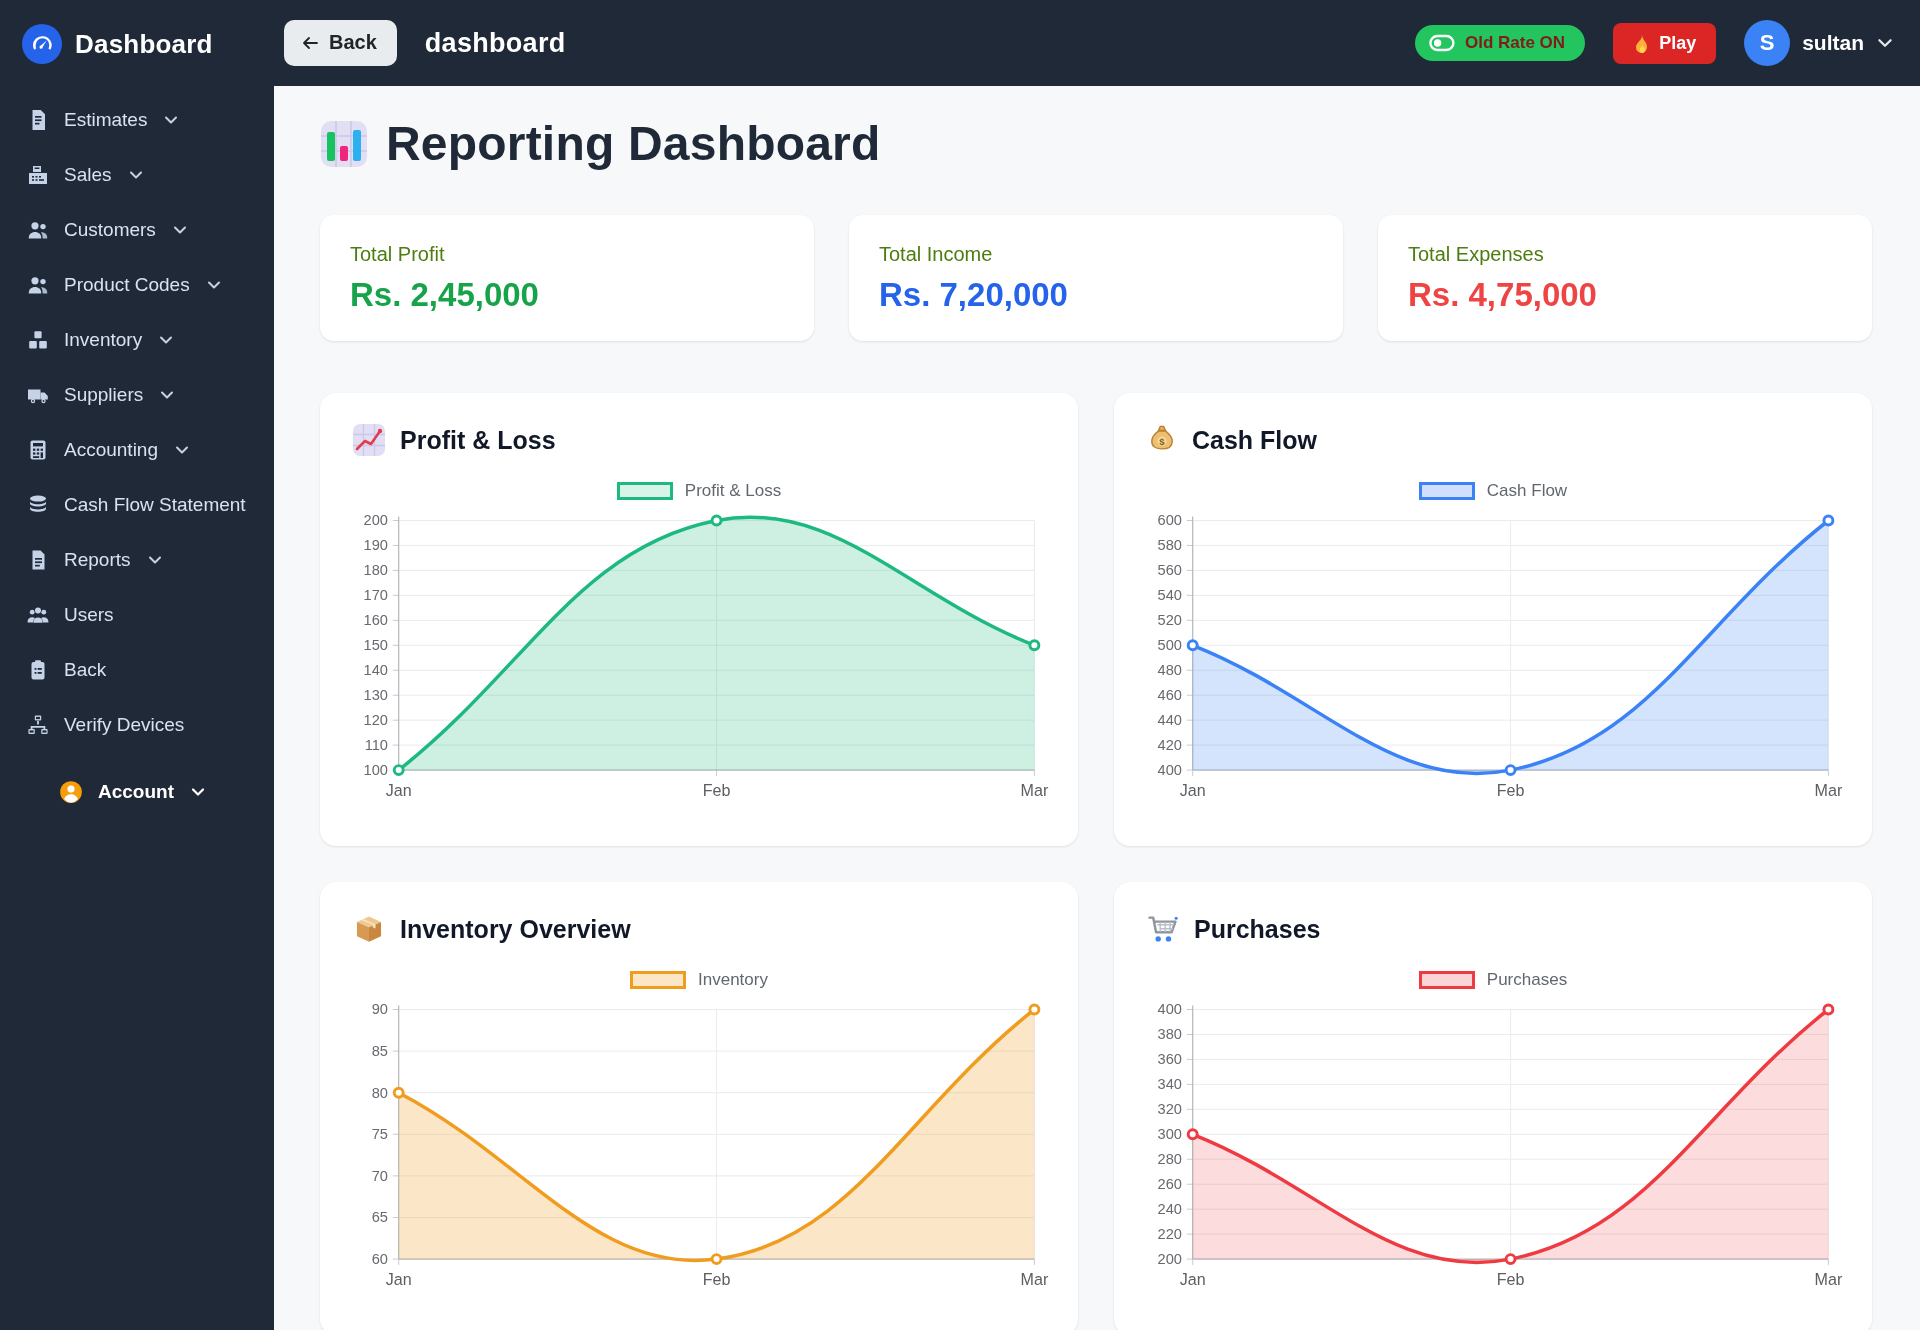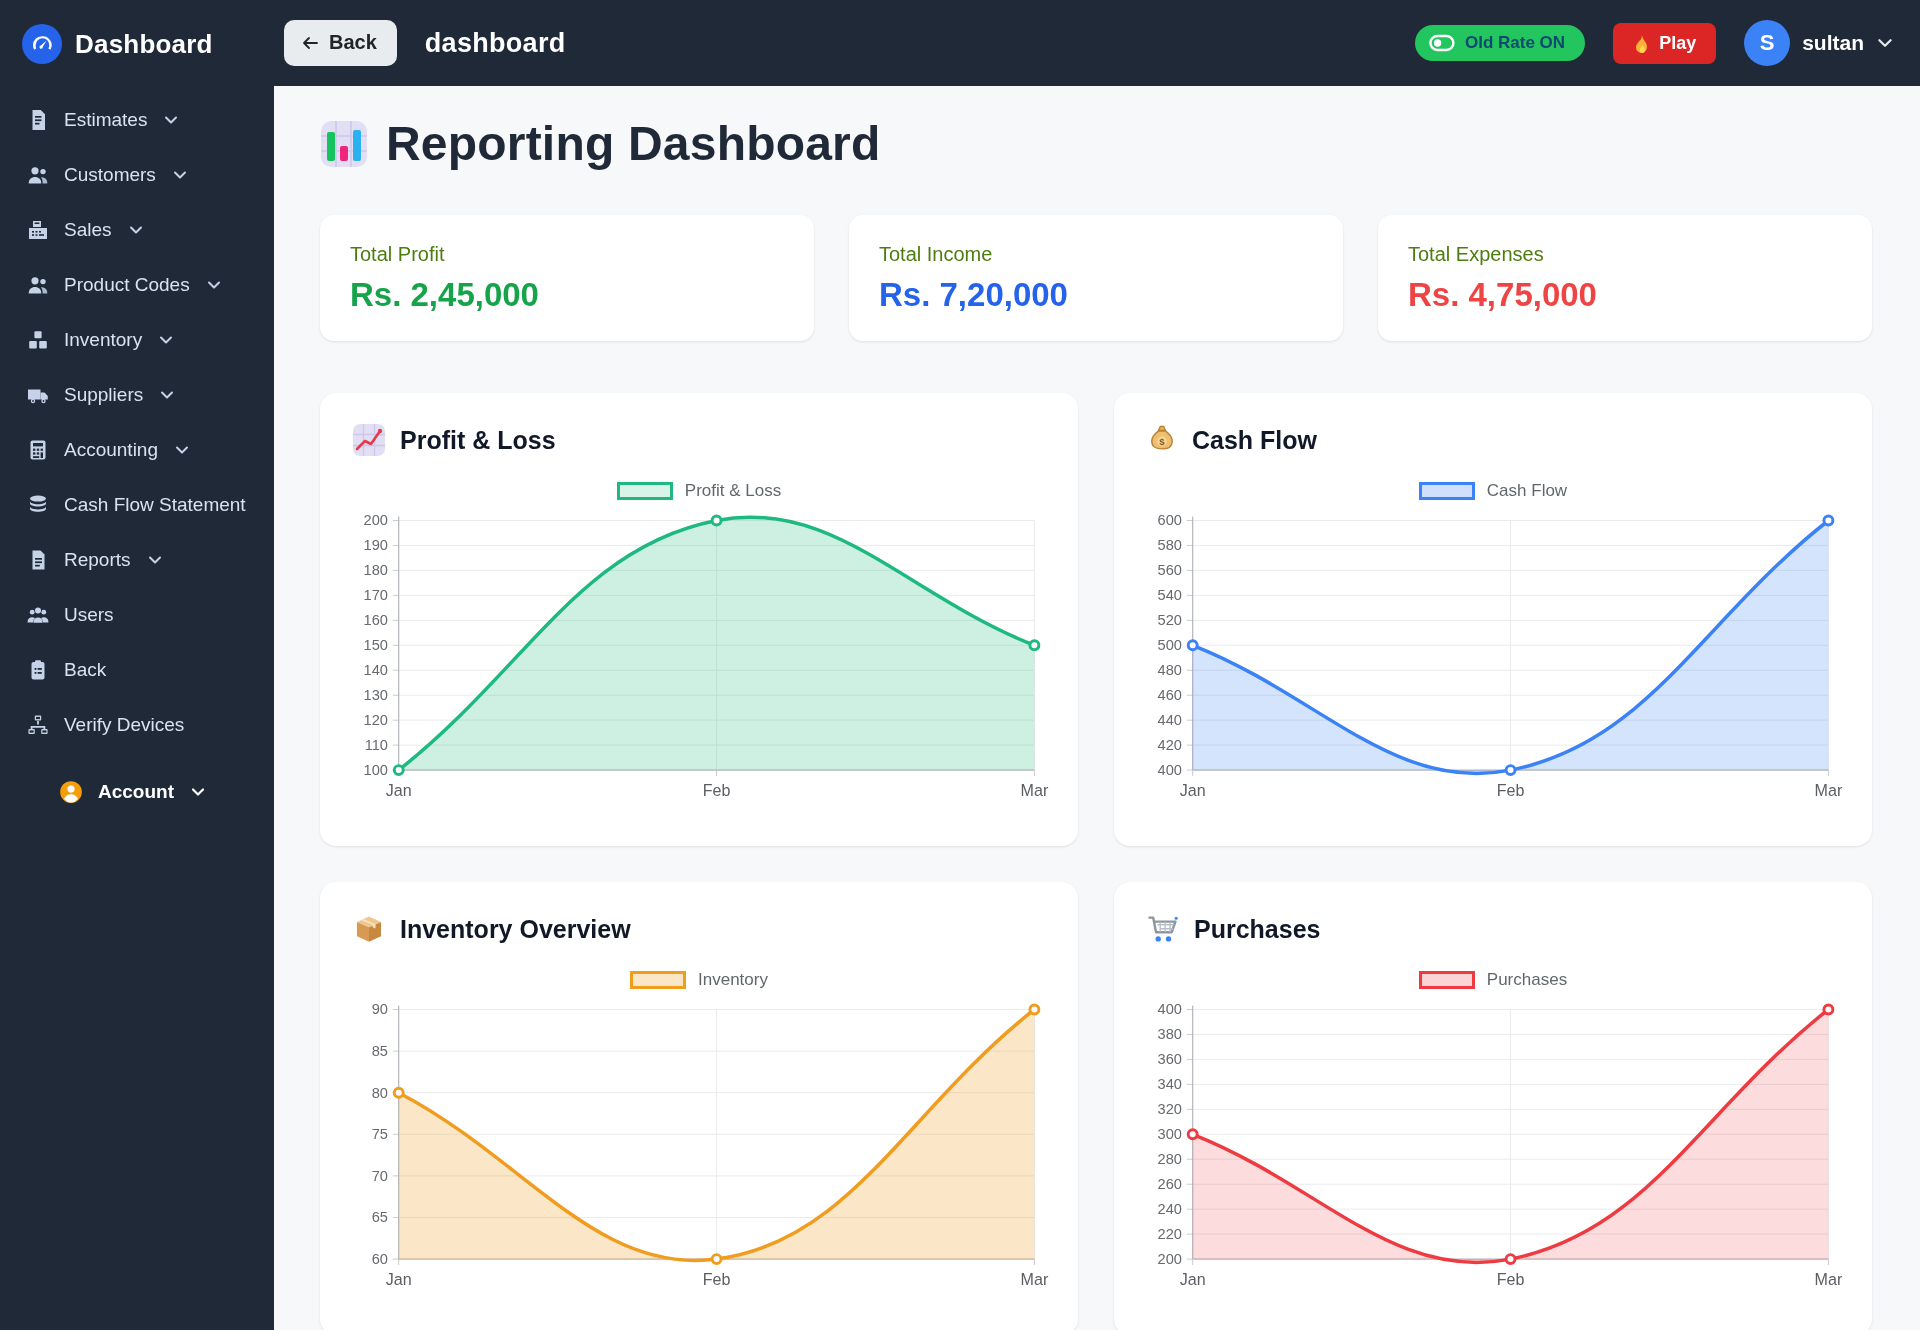--- a/index.html
+++ b/index.html
@@ -44,21 +44,21 @@
   .back-btn {
     display:flex; align-items:center; gap:9px;
     background:#e9ecef; color:#212529;
     font-size:20px; font-weight:600;
     padding:11px 20px 12px 16px; border:none; border-radius:10px; cursor:pointer;
   }
   .topbar-title { color:#ffffff; font-size:27px; font-weight:bold; letter-spacing:.3px; }
   .topbar-spacer { flex:1; }
   .pill-toggle {
     display:flex; align-items:center; gap:10px;
-    background:#22c55e; color:#0c4a6e; font-weight:bold; font-size:17px;
+    background:#22c55e; color:#7f1d1d; font-weight:bold; font-size:17px;
     border:none; border-radius:20px; padding:8px 20px 8px 14px; cursor:pointer;
   }
   .play-btn {
     display:flex; align-items:flex-end; gap:9px;
     background:#dc2626; color:#ffffff; font-weight:600; font-size:18px;
     border:none; border-radius:8px; padding:10px 20px; cursor:pointer;
   }
   .user-menu { display:flex; align-items:center; gap:12px; cursor:pointer; }
   .avatar {
     width:46px; height:46px; border-radius:50%; background:#3b82f6;
@@ -118,37 +118,20 @@
     <div class="nav-item">
       <span class="nav-icon">
         <svg viewBox="0 0 24 24" width="24" height="24" fill="currentColor">
             <path d="M6.5 2h8.2L19 6.3V22h-12.5z"></path>
             <rect x="9" y="8" width="6.5" height="1.7" fill="#1f2937"></rect>
             <rect x="9" y="11.4" width="6.5" height="1.7" fill="#1f2937"></rect>
             <rect x="9" y="14.8" width="4.5" height="1.7" fill="#1f2937"></rect>
           </svg>
       </span>
       <span>Estimates</span>
-      <span class="nav-chevron">
-          <svg viewBox="0 0 16 16" width="16" height="16">
-            <path d="M3 5.5l5 5 5-5" fill="none" stroke="currentColor" stroke-width="2" stroke-linecap="round" stroke-linejoin="round"></path>
-          </svg>
-        </span>
-    </div>
-
-    <div class="nav-item">
-      <span class="nav-icon">
-        <svg viewBox="0 0 24 24" width="24" height="24" fill="currentColor">
-            <circle cx="9" cy="7.8" r="3.6"></circle>
-            <path d="M2.8 19.5c0-3.4 2.8-5.6 6.2-5.6s6.2 2.2 6.2 5.6v1H2.8z"></path>
-            <circle cx="17" cy="8.6" r="2.7"></circle>
-            <path d="M16 14.2c2.9.2 5.2 2.1 5.2 4.9v1.4h-4.6v-1c0-2-.6-3.9-1.7-5.2z" opacity=".85"></path>
-          </svg>
-      </span>
-      <span>Customers</span>
       <span class="nav-chevron">
           <svg viewBox="0 0 16 16" width="16" height="16">
             <path d="M3 5.5l5 5 5-5" fill="none" stroke="currentColor" stroke-width="2" stroke-linecap="round" stroke-linejoin="round"></path>
           </svg>
         </span>
     </div>
 
     <div class="nav-item">
       <span class="nav-icon">
         <svg viewBox="0 0 24 24" width="24" height="24" fill="currentColor">
@@ -159,20 +142,37 @@
               <rect x="6" y="13" width="2" height="1.6"></rect>
               <rect x="9.5" y="13" width="2" height="1.6"></rect>
               <rect x="13" y="13" width="2" height="1.6"></rect>
               <rect x="6" y="16.2" width="2" height="1.6"></rect>
               <rect x="9.5" y="16.2" width="2" height="1.6"></rect>
               <rect x="13" y="16.2" width="5" height="1.6"></rect>
             </g>
           </svg>
       </span>
       <span>Sales</span>
+      <span class="nav-chevron">
+          <svg viewBox="0 0 16 16" width="16" height="16">
+            <path d="M3 5.5l5 5 5-5" fill="none" stroke="currentColor" stroke-width="2" stroke-linecap="round" stroke-linejoin="round"></path>
+          </svg>
+        </span>
+    </div>
+
+    <div class="nav-item">
+      <span class="nav-icon">
+        <svg viewBox="0 0 24 24" width="24" height="24" fill="currentColor">
+            <circle cx="9" cy="7.8" r="3.6"></circle>
+            <path d="M2.8 19.5c0-3.4 2.8-5.6 6.2-5.6s6.2 2.2 6.2 5.6v1H2.8z"></path>
+            <circle cx="17" cy="8.6" r="2.7"></circle>
+            <path d="M16 14.2c2.9.2 5.2 2.1 5.2 4.9v1.4h-4.6v-1c0-2-.6-3.9-1.7-5.2z" opacity=".85"></path>
+          </svg>
+      </span>
+      <span>Customers</span>
       <span class="nav-chevron">
           <svg viewBox="0 0 16 16" width="16" height="16">
             <path d="M3 5.5l5 5 5-5" fill="none" stroke="currentColor" stroke-width="2" stroke-linecap="round" stroke-linejoin="round"></path>
           </svg>
         </span>
     </div>
 
     <div class="nav-item">
       <span class="nav-icon">
         <svg viewBox="0 0 24 24" width="24" height="24" fill="currentColor">

